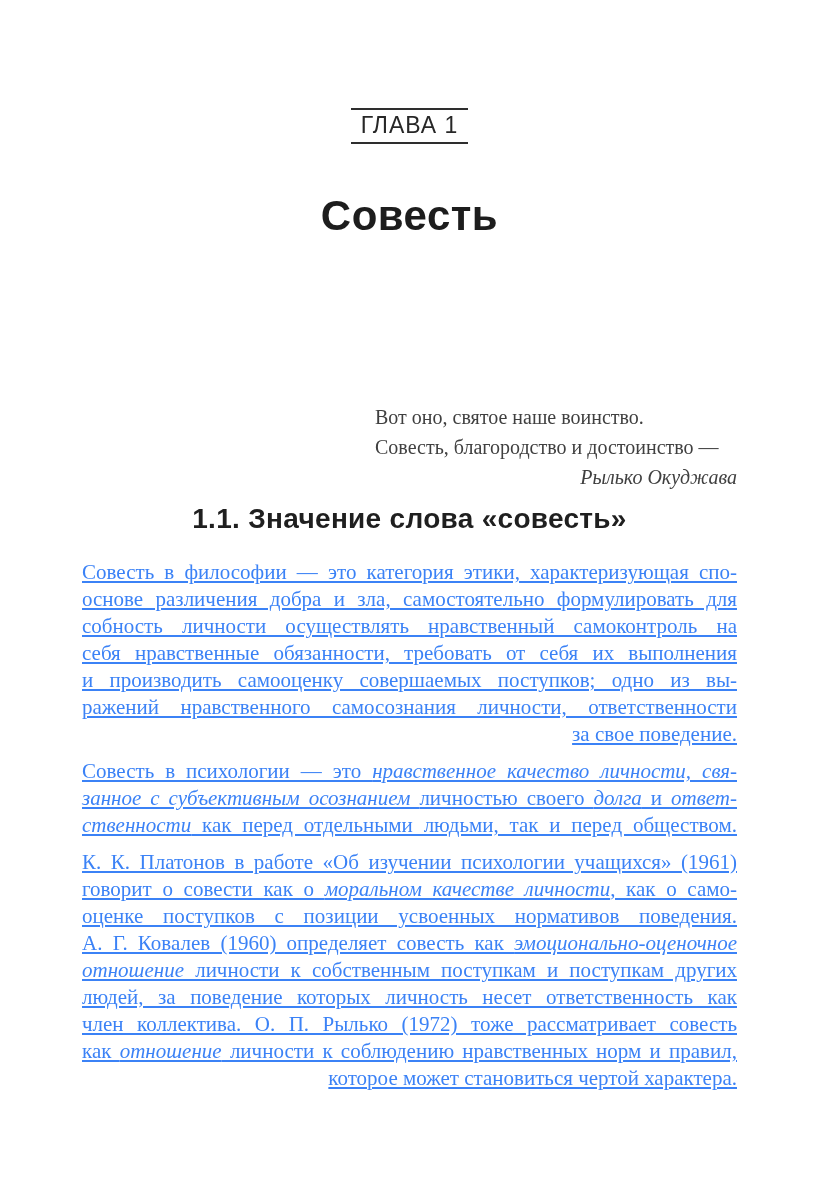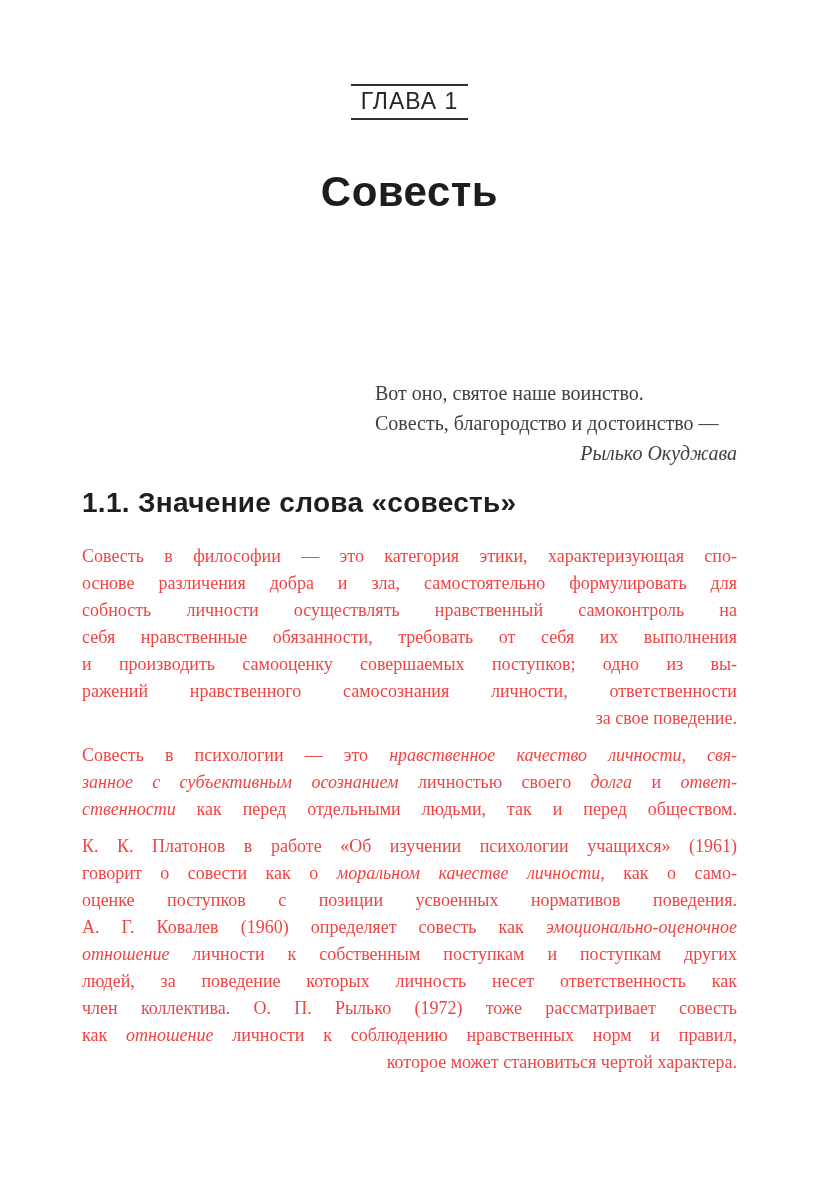--- a/index.html
+++ b/index.html
@@ -13,21 +13,21 @@
     font-family: "Liberation Serif", serif;
   }
   .column {
     margin-left: 82px;
     width: 655px;
   }
 
   
   .chapter-band {
     text-align: center;
-    padding-top: 84px;
+    padding-top: 108px;
   }
   .chapter-label {
     display: inline-block;
     border-top: 2px solid #2e2e2e;
     border-bottom: 2px solid #2e2e2e;
     padding: 4px 10px 5px 10px;
     font-family: "Liberation Sans", sans-serif;
     font-size: 23px;
     line-height: 1;
     letter-spacing: 1px;
@@ -54,35 +54,37 @@
     line-height: 30px;
     color: #404040;
   }
   .epigraph-attribution {
     text-align: right;
     font-style: italic;
   }
 
   
   .section-heading {
-    margin-top: 16px;
+    margin-top: 8px;
+    text-align: center;
     font-family: "Liberation Sans", sans-serif;
     font-weight: 700;
     font-size: 28px;
     line-height: 38px;
     letter-spacing: 0.3px;
     color: #1f1f1f;
   }
 
   
   .body-text {
     margin-top: 21px;
-    font-size: 18px;
+    font-size: 21px;
     line-height: 27px;
-    color: #ef4444;
+    color: #3b82f6;
+    text-decoration: underline;
   }
   .paragraph { margin: 0 0 10px 0; }
   .line {
     text-align: justify;
     text-align-last: justify;
   }
   .line.last {
     text-align: right;
     text-align-last: auto;
   }

